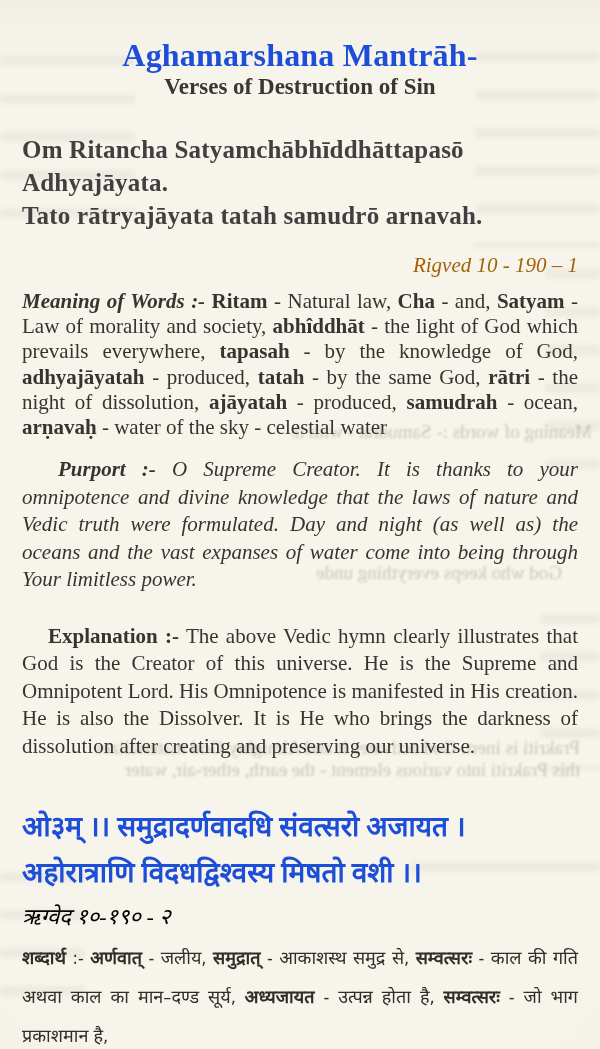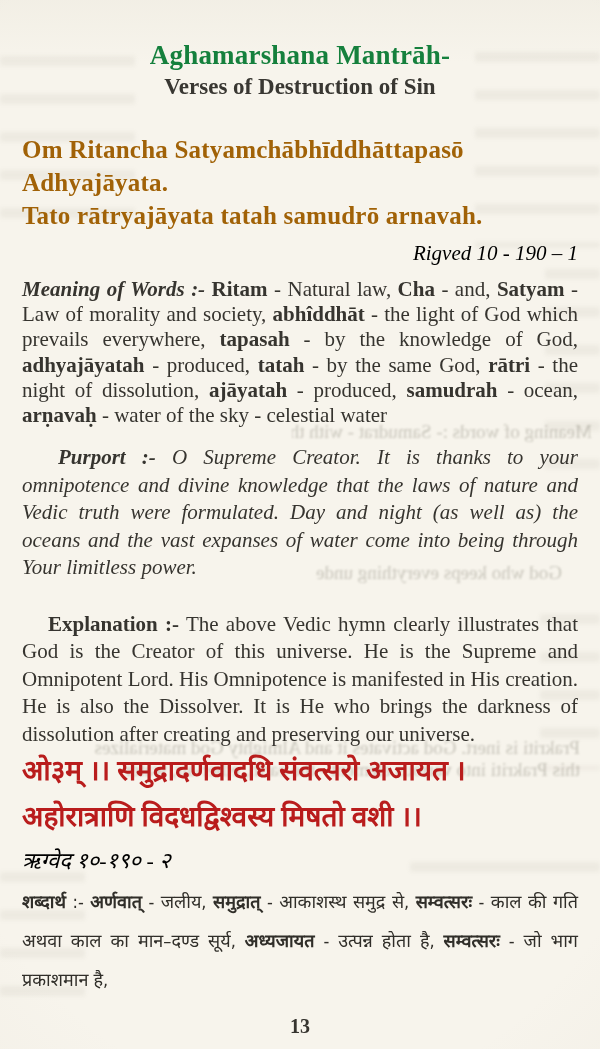--- a/index.html
+++ b/index.html
@@ -11,39 +11,39 @@
   }
   .page::after{ 
     content:""; position:absolute; inset:0; pointer-events:none;
     background:
       radial-gradient(ellipse 120% 100% at 50% 45%, rgba(255,255,255,0) 60%, rgba(190,184,166,0.18) 100%),
       linear-gradient(180deg, rgba(214,208,190,0.15) 0, rgba(255,255,255,0) 6%);
   }
   .content{ position:absolute; inset:0; padding:40px 22px 0 22px; box-sizing:border-box; z-index:2; }
 
   
-  .title-sa{ text-align:center; font-weight:bold; font-size:27px; line-height:31px; color:#15803d; letter-spacing:.2px;}
+  .title-sa{ text-align:center; font-weight:bold; font-size:32px; line-height:31px; color:#1d4ed8; letter-spacing:.2px;}
   .title-en{ text-align:center; font-weight:bold; font-size:23px; line-height:31px; color:#393732;}
 
   
-  .mantra-en{ margin-top:31px; color:#a16207; font-weight:bold; font-size:25px; line-height:33px; letter-spacing:.2px;}
-  .ref-en{ text-align:right; font-style:italic; font-size:21px; margin-top:9px; color:#000000;}
+  .mantra-en{ margin-top:31px; color:#404040; font-weight:bold; font-size:25px; line-height:33px; letter-spacing:.2px;}
+  .ref-en{ text-align:right; font-style:italic; font-size:21px; margin-top:21px; color:#a16207;}
 
   
   p{ margin:0; }
   .meaning{ margin-top:11px; font-size:21px; line-height:25.2px; text-align:justify;}
   .meaning .lbl{ font-weight:bold; font-style:italic; }
   .purport{ margin-top:16px; font-size:21px; line-height:27.5px; text-align:justify; font-style:italic; text-indent:36px;}
   .purport .lbl{ font-weight:bold; }
   .explan{ margin-top:29px; font-size:21px; line-height:27.5px; text-align:justify; text-indent:26px;}
   .explan .lbl{ font-weight:bold; }
   b{ font-weight:bold; }
 
   
-  .mantra-hi{ color:#b91c1c; font-size:28px; line-height:46px; font-weight:bold;
+  .mantra-hi{ margin-top:44px; color:#1d4ed8; font-size:28px; line-height:46px; font-weight:bold;
               font-family:"Liberation Serif","DejaVu Sans",serif;}
   .ref-hi{ text-align:left; color:#000000; font-size:22px; font-style:italic; margin-top:4px;
            font-family:"Liberation Serif","DejaVu Sans",serif;}
 
   
   .shabdarth{ margin-top:8px; font-size:18px; line-height:39px; text-align:justify; color:#302e29;
               font-family:"DejaVu Sans","Liberation Sans",sans-serif; font-stretch:condensed;}
   .shabdarth b{ font-weight:bold; }
 
   .pagenum{ text-align:center; font-weight:bold; font-size:20px; margin-top:16px; color:#36342f;}

